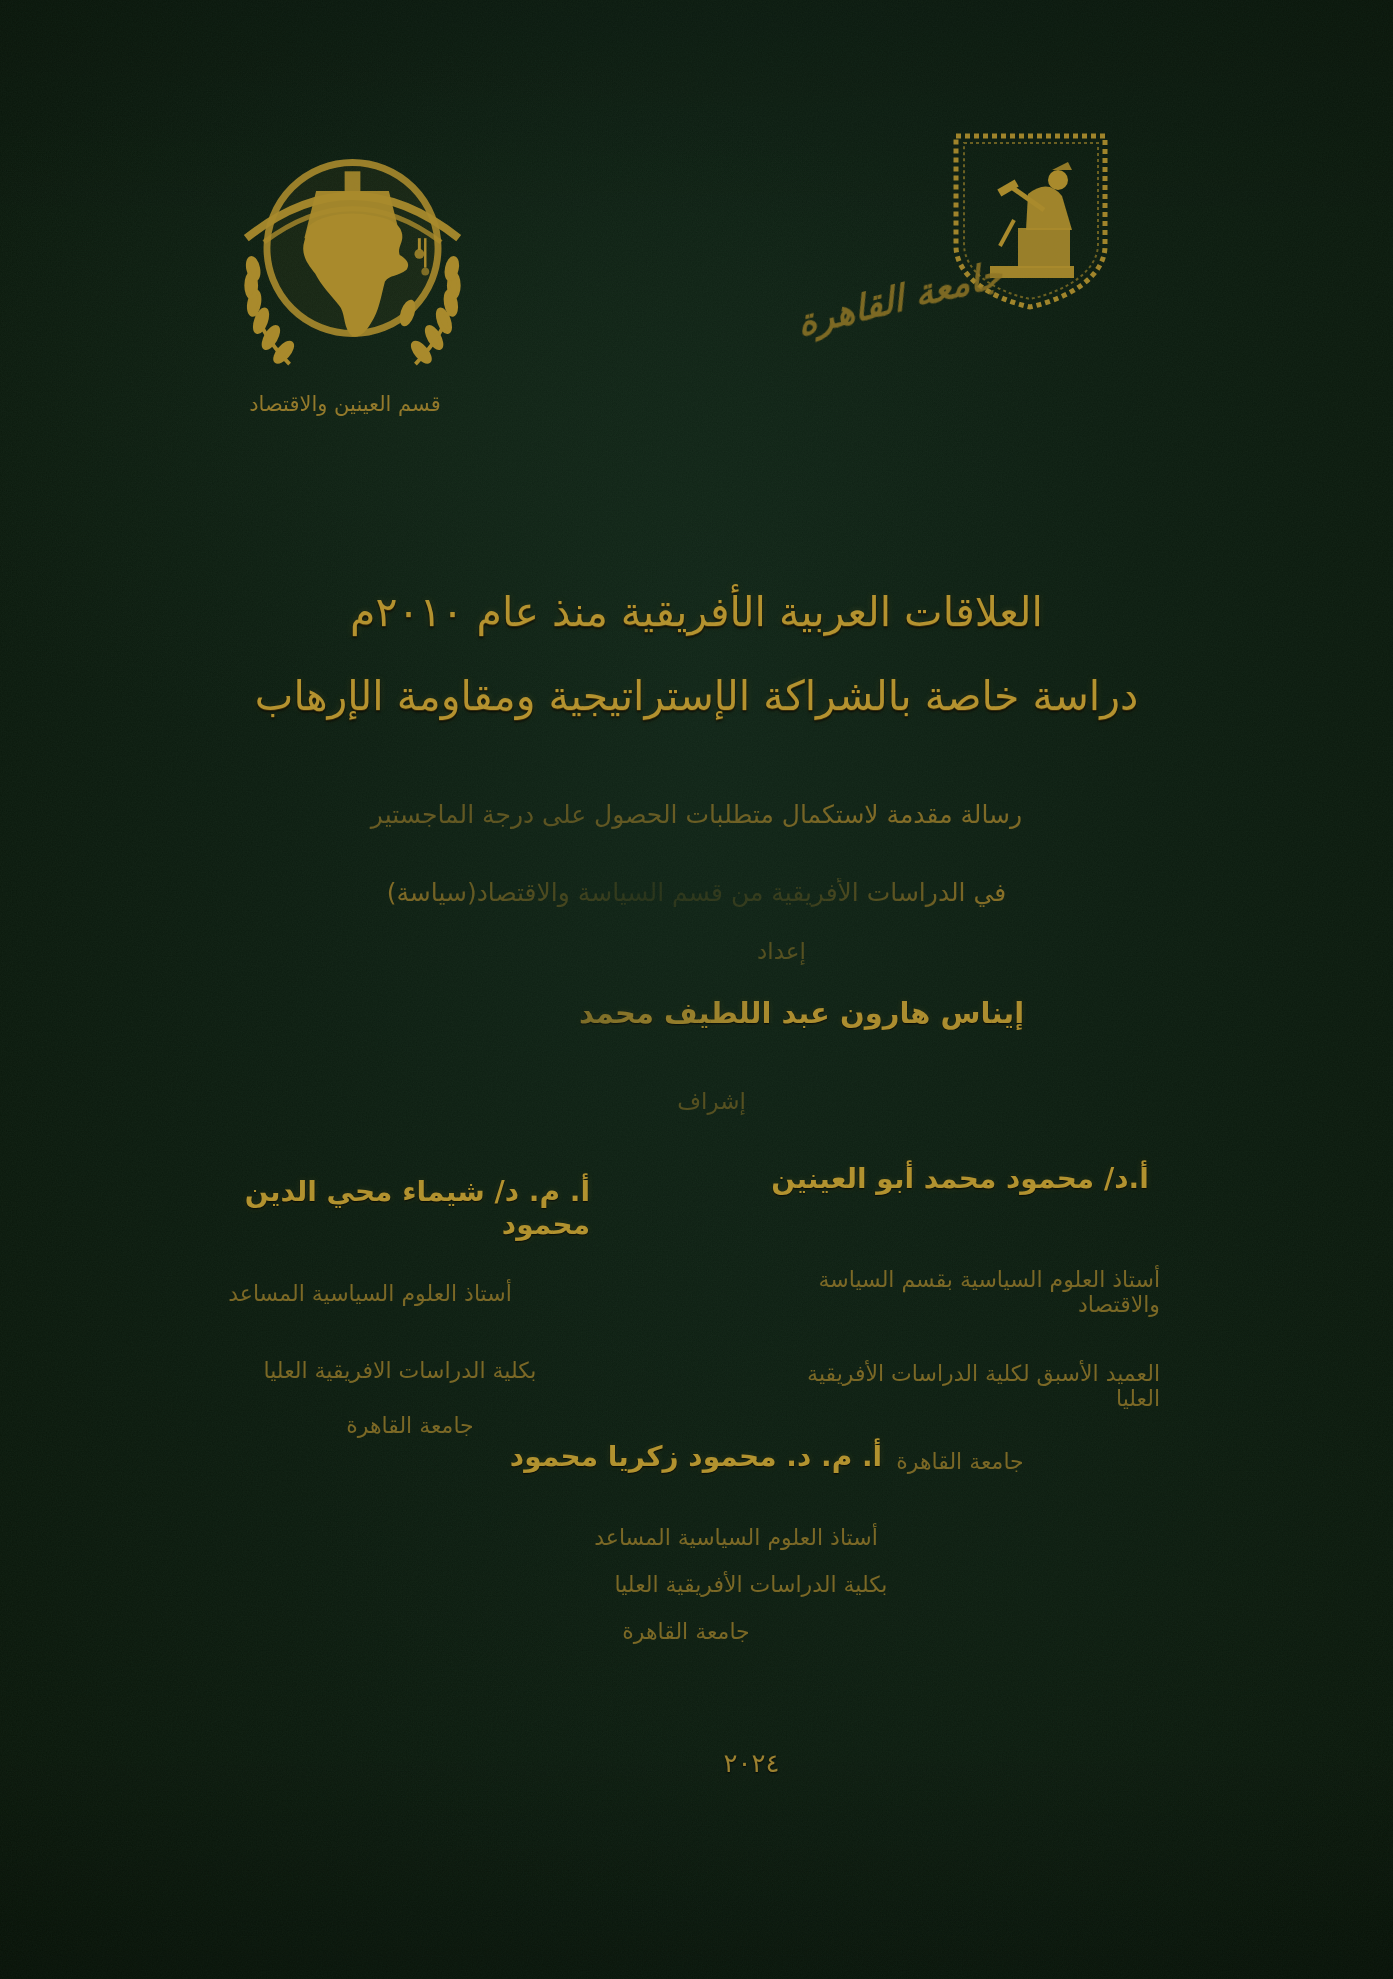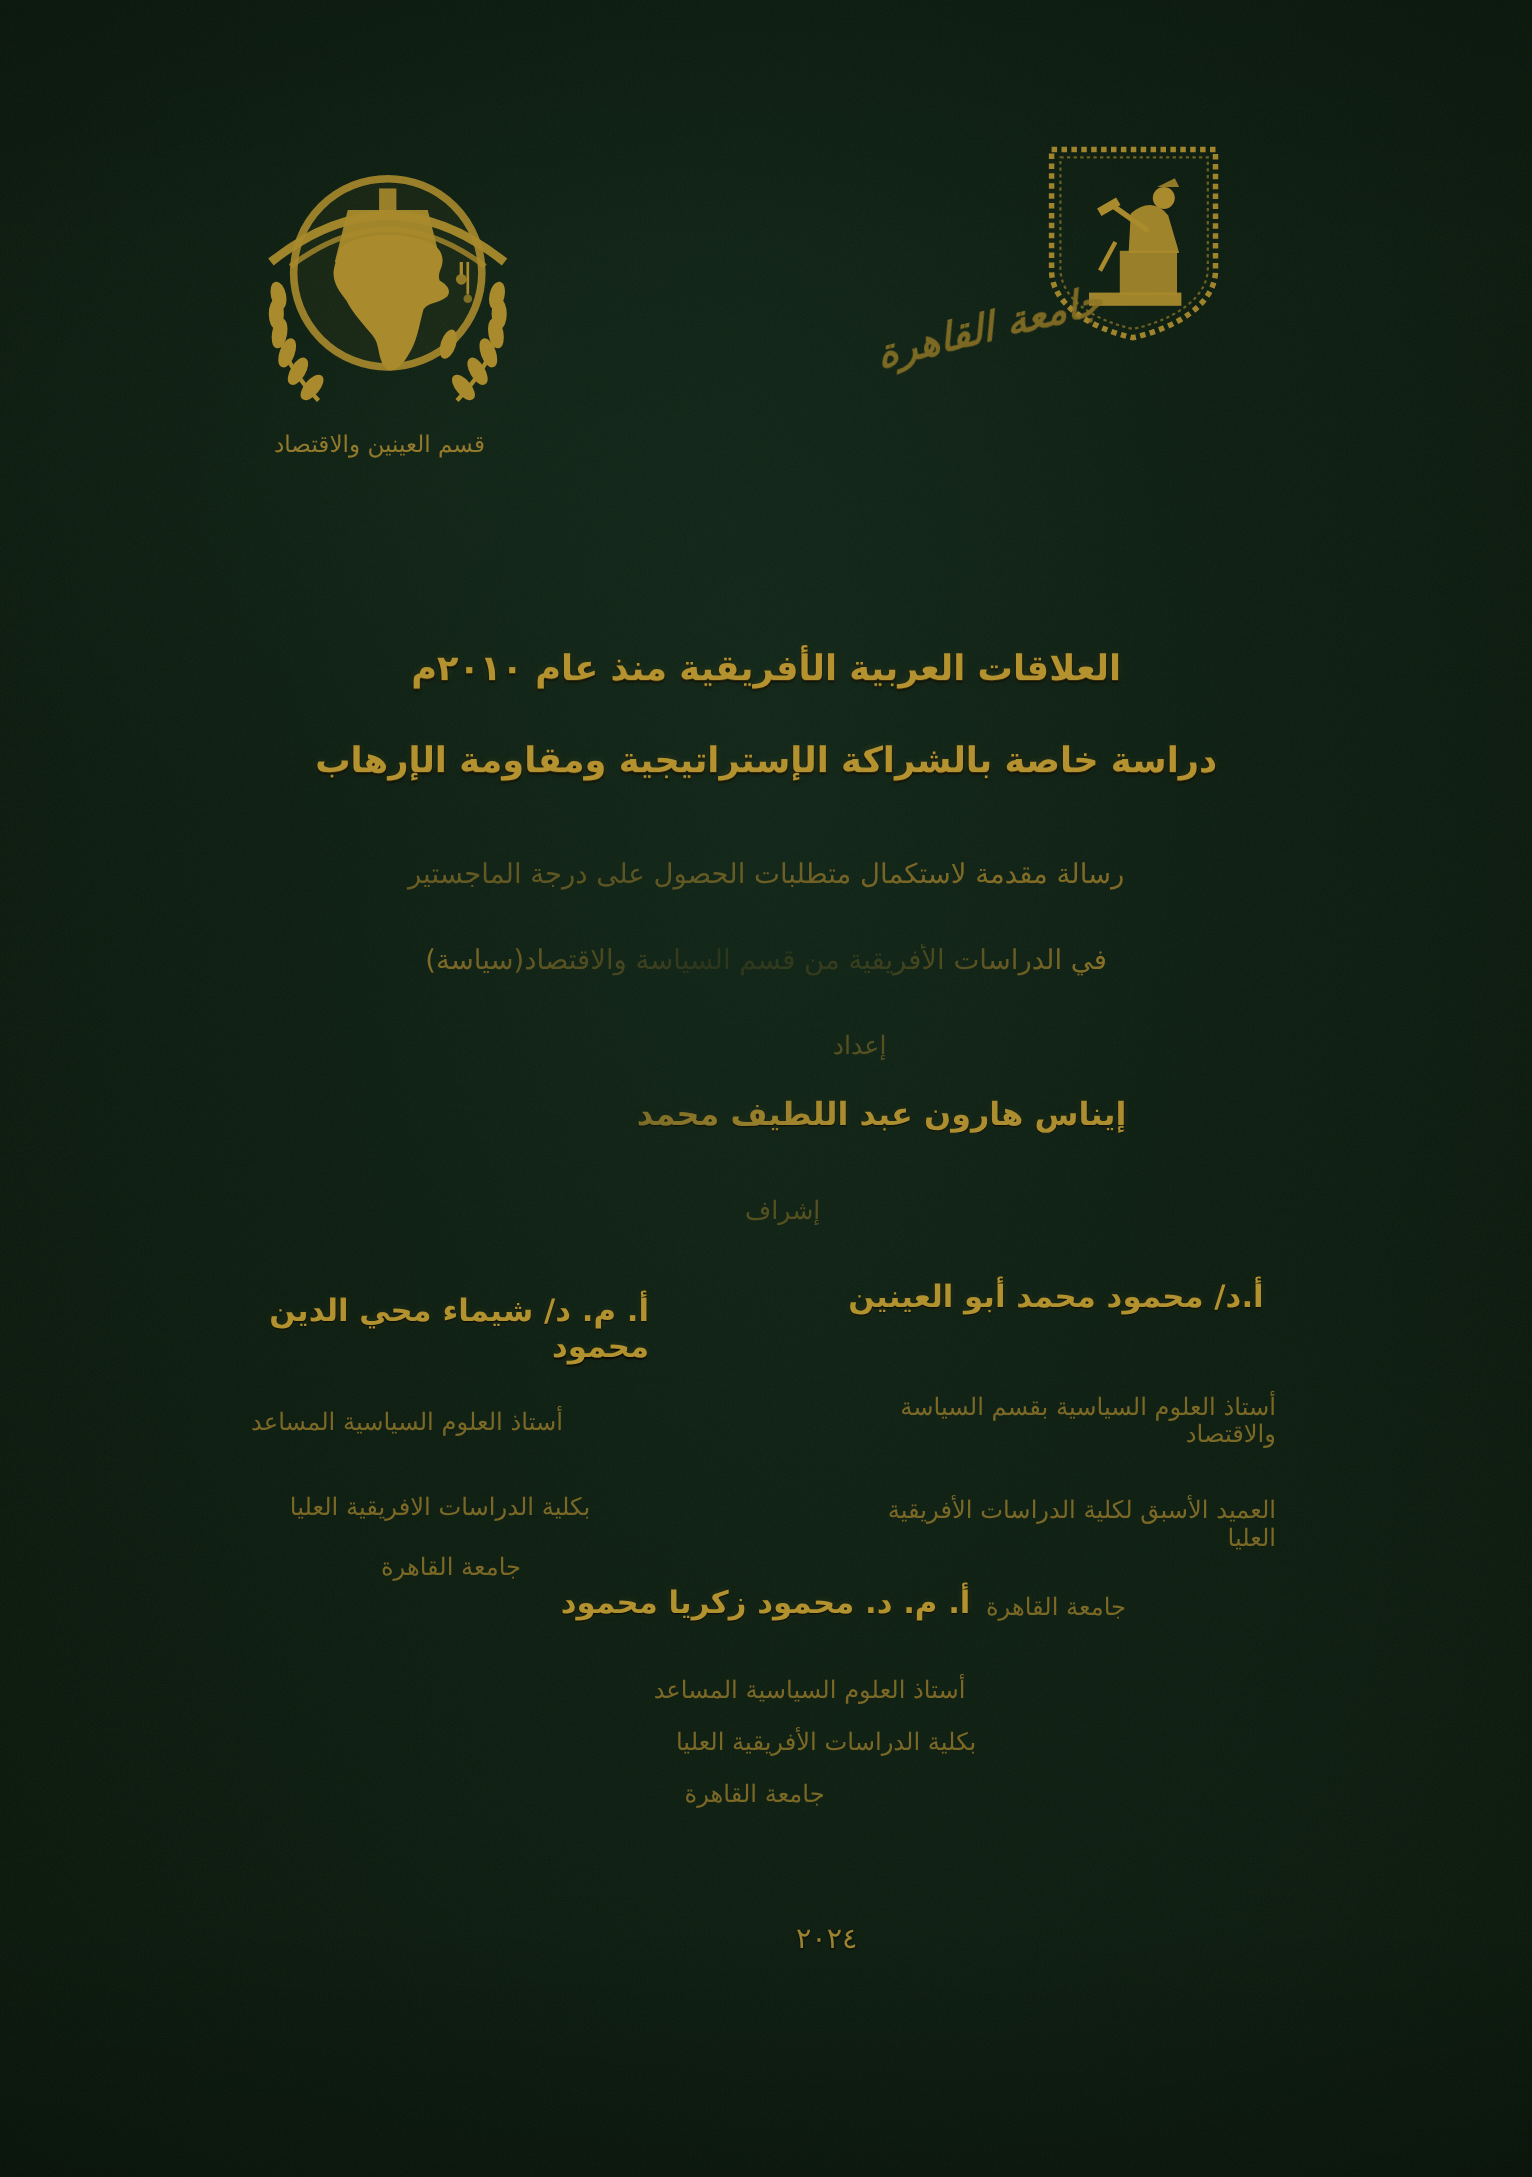--- a/index.html
+++ b/index.html
@@ -17,30 +17,31 @@
   .sheen{
     position:absolute;inset:0;pointer-events:none;
     background:
       radial-gradient(ellipse 900px 500px at 30% 20%, rgba(40,70,45,.10), rgba(0,0,0,0) 70%),
       radial-gradient(ellipse 1000px 700px at 70% 80%, rgba(30,55,35,.08), rgba(0,0,0,0) 70%),
       linear-gradient(180deg, rgba(0,0,0,.12), rgba(0,0,0,0) 12%, rgba(0,0,0,0) 88%, rgba(0,0,0,.18));
   }
   .abs{position:absolute;}
   .ctr{left:0;right:0;text-align:center;}
   .title-line{
-    font-size:32px;font-weight:bold;
+    font-size:41px;font-weight:normal;
     color:#b4922f;
     letter-spacing:1px;
     text-shadow:0 1px 0 rgba(60,45,10,.9), 0 2px 3px rgba(0,0,0,.8), 0 0 7px rgba(200,165,60,.18);
     filter:blur(.2px);
   }
   .stmt-line{
     font-size:25px;
     color:#96792a;
     filter:blur(.25px);
+    margin-top:20px;
   }
   .fade-mid{
     -webkit-mask-image:linear-gradient(to right, rgba(0,0,0,.95), rgba(0,0,0,.85) 28%, rgba(0,0,0,.18) 46%, rgba(0,0,0,.30) 58%, rgba(0,0,0,.9) 72%, rgba(0,0,0,.85));
     mask-image:linear-gradient(to right, rgba(0,0,0,.95), rgba(0,0,0,.85) 28%, rgba(0,0,0,.18) 46%, rgba(0,0,0,.30) 58%, rgba(0,0,0,.9) 72%, rgba(0,0,0,.85));
   }
   .fade-soft{
     -webkit-mask-image:linear-gradient(to right, rgba(0,0,0,.9), rgba(0,0,0,.55) 40%, rgba(0,0,0,.85) 65%, rgba(0,0,0,.7));
     mask-image:linear-gradient(to right, rgba(0,0,0,.9), rgba(0,0,0,.55) 40%, rgba(0,0,0,.85) 65%, rgba(0,0,0,.7));
   }
   .fade-left-end{

